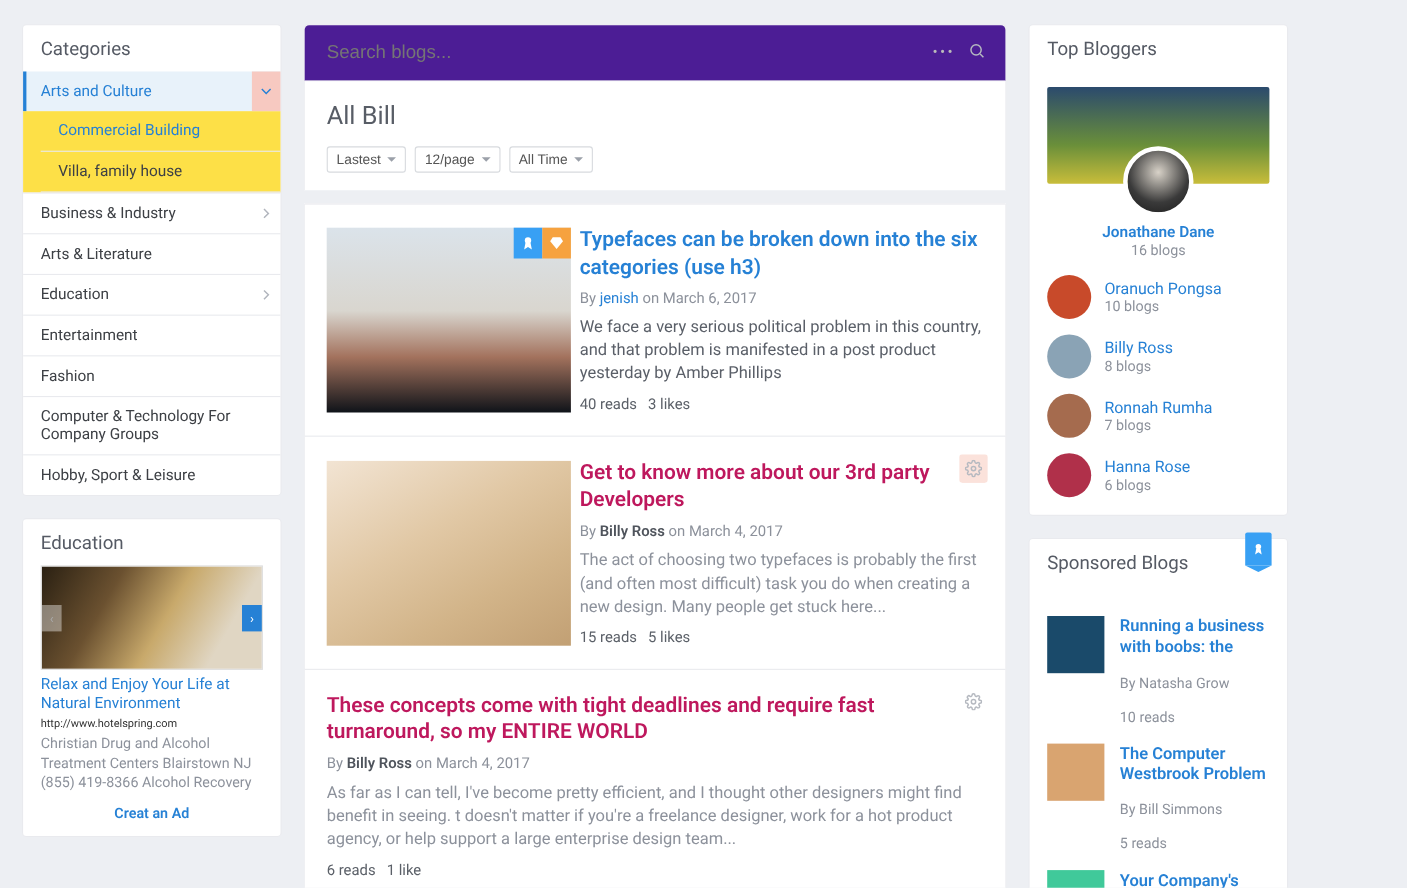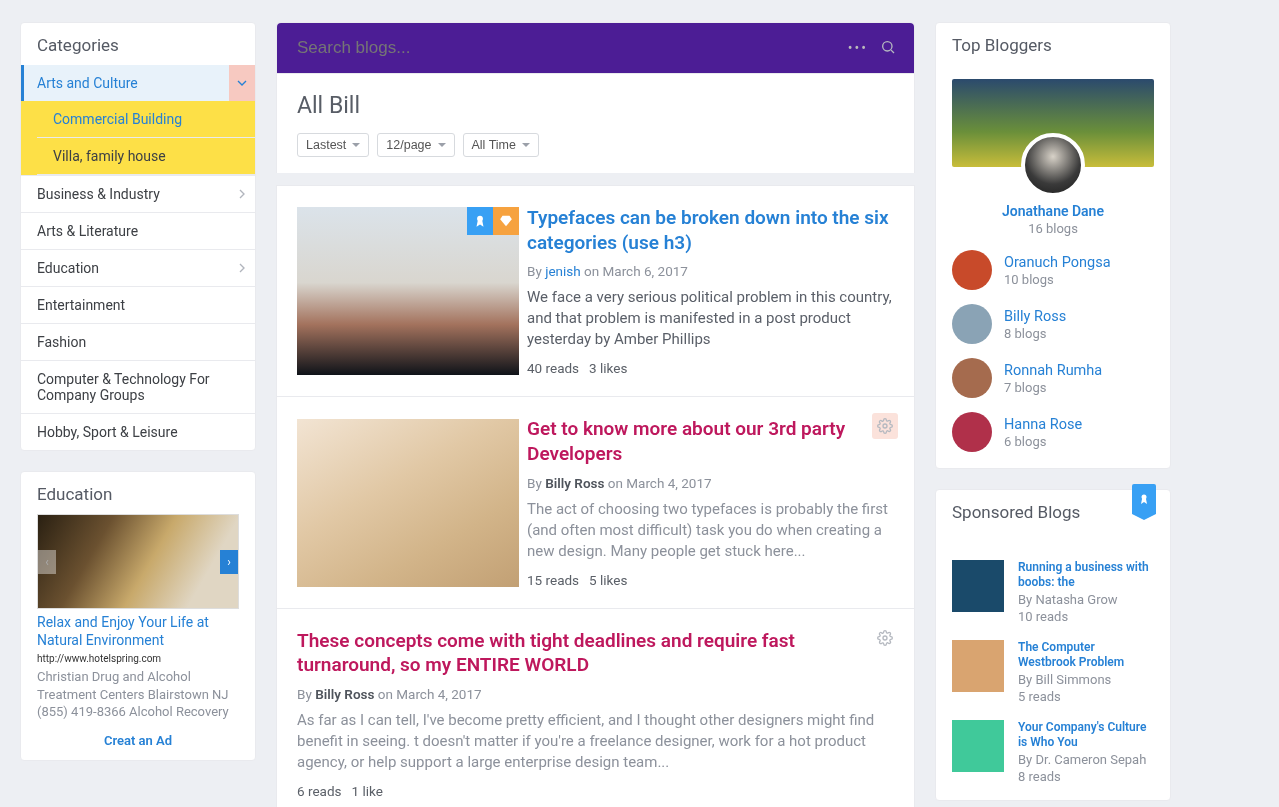--- a/index.html
+++ b/index.html
@@ -94,22 +94,22 @@
   .blogger{display:flex;gap:12px;align-items:center;margin-top:14px;}
   .av{width:40px;height:40px;border-radius:50%;background:#ccc;flex-shrink:0;}
   .blogger .nm{color:var(--accent);font-size:14.5px;}
   .blogger .ct{color:var(--muted);font-size:13px;margin-top:1px;}
 
   .spb{padding:12px 16px 16px;position:relative;}
   .ribbon{position:absolute;right:14px;top:-6px;width:24px;height:30px;background:var(--blue);color:#fff;display:flex;align-items:center;justify-content:center;border-radius:2px 2px 0 0;}
   .ribbon::after{content:"";position:absolute;bottom:-6px;left:0;border-left:12px solid transparent;border-right:12px solid transparent;border-top:6px solid var(--blue);}
   .sitem{display:flex;gap:14px;margin-top:16px;}
   .sthumb{width:52px;height:52px;background:#305070;flex-shrink:0;}
-  .stitle{color:var(--accent);font-size:12px;line-height:1.25;font-weight:600;}
-  .sauth{color:var(--muted);font-size:13px;margin-top:2px;}
+  .stitle{color:var(--accent);font-size:15px;line-height:1.25;font-weight:600;}
+  .sauth{color:var(--muted);font-size:13px;margin-top:16px;}
 </style>
 </head>
 <body>
 
 <div class="wrap">
 
   <div class="col-left">
     <div class="card">
       <div class="card-hd">Categories</div>
       <ul class="cat-list">

